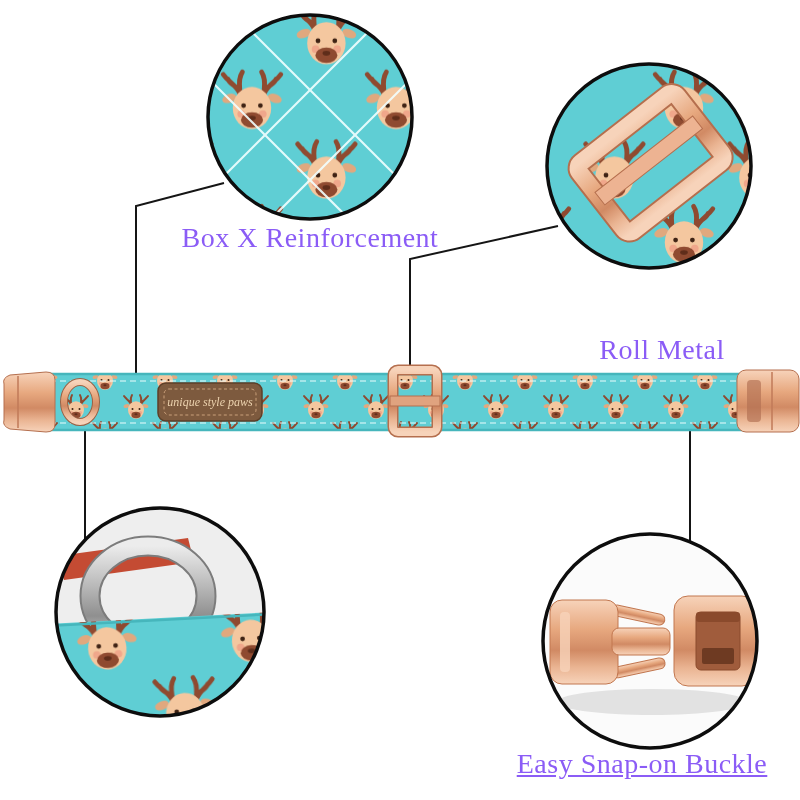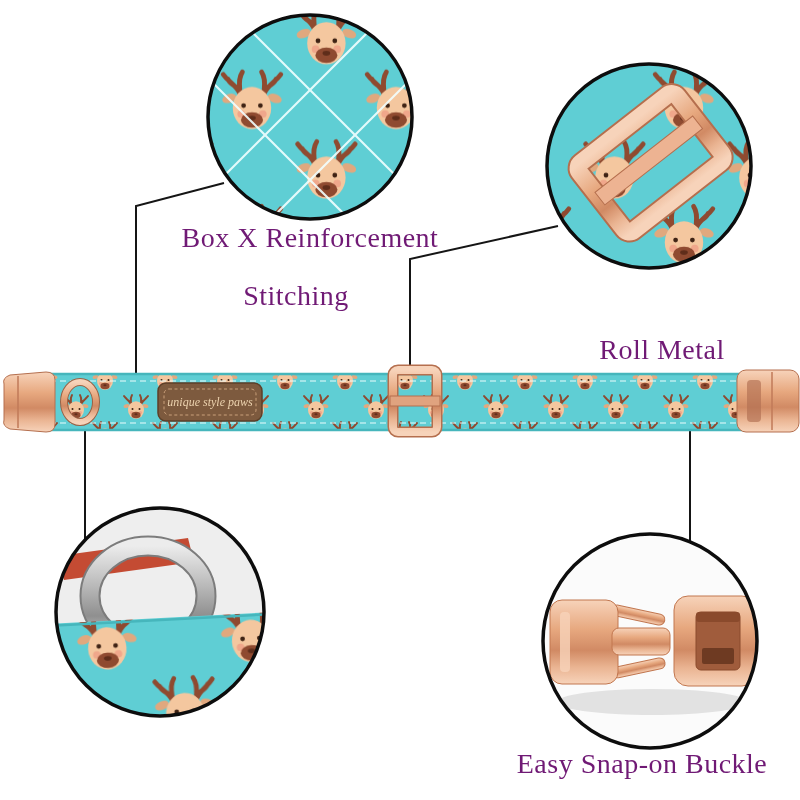--- a/index.html
+++ b/index.html
@@ -1,19 +1,19 @@
 <!DOCTYPE html>
 <html><head>
 <meta charset="utf-8">
 <style>
   html,body{margin:0;padding:0;background:#fff;}
   .stage{position:relative;width:800px;height:800px;background:#ffffff;overflow:hidden;
          font-family:"Liberation Serif", serif;}
   .stage svg{position:absolute;left:0;top:0;}
-  .label{position:absolute;transform:translateX(-50%);font-size:28px;color:#701a75;
+  .label{position:absolute;transform:translateX(-50%);font-size:28px;color:#8b5cf6;
          white-space:nowrap;letter-spacing:0.5px;}
 </style>
 </head>
 <body>
 
 <div class="stage">
 
   <svg width="800" height="800" viewBox="0 0 800 800">
     <defs>
 
@@ -165,20 +165,19 @@
 
       <g>
         <rect x="737" y="370" width="62" height="62" rx="9" fill="url(#metal)" stroke="#b56f4e" stroke-width="1"></rect>
         <rect x="747" y="380" width="14" height="42" rx="4" fill="#b06f52" opacity="0.65"></rect>
         <line x1="772" y1="372" x2="772" y2="430" stroke="#c07a58" stroke-width="1.5"></line>
       </g>
     </g>
   </svg>
 
   <div class="label" style="left:310px;top:222px;">Box X Reinforcement</div>
-  <div class="label" style="left:296px;top:280px;">Stitching</div>
 
   <div class="label" style="left:662px;top:334px;">Roll Metal</div>
 
 
-  <div class="label" style="left:642px;top:748px;">Easy Snap-on Buckle</div>
+  <div class="label" style="left:642px;top:748px;text-decoration:underline;">Easy Snap-on Buckle</div>
 
 </div>
 
 </body></html>

